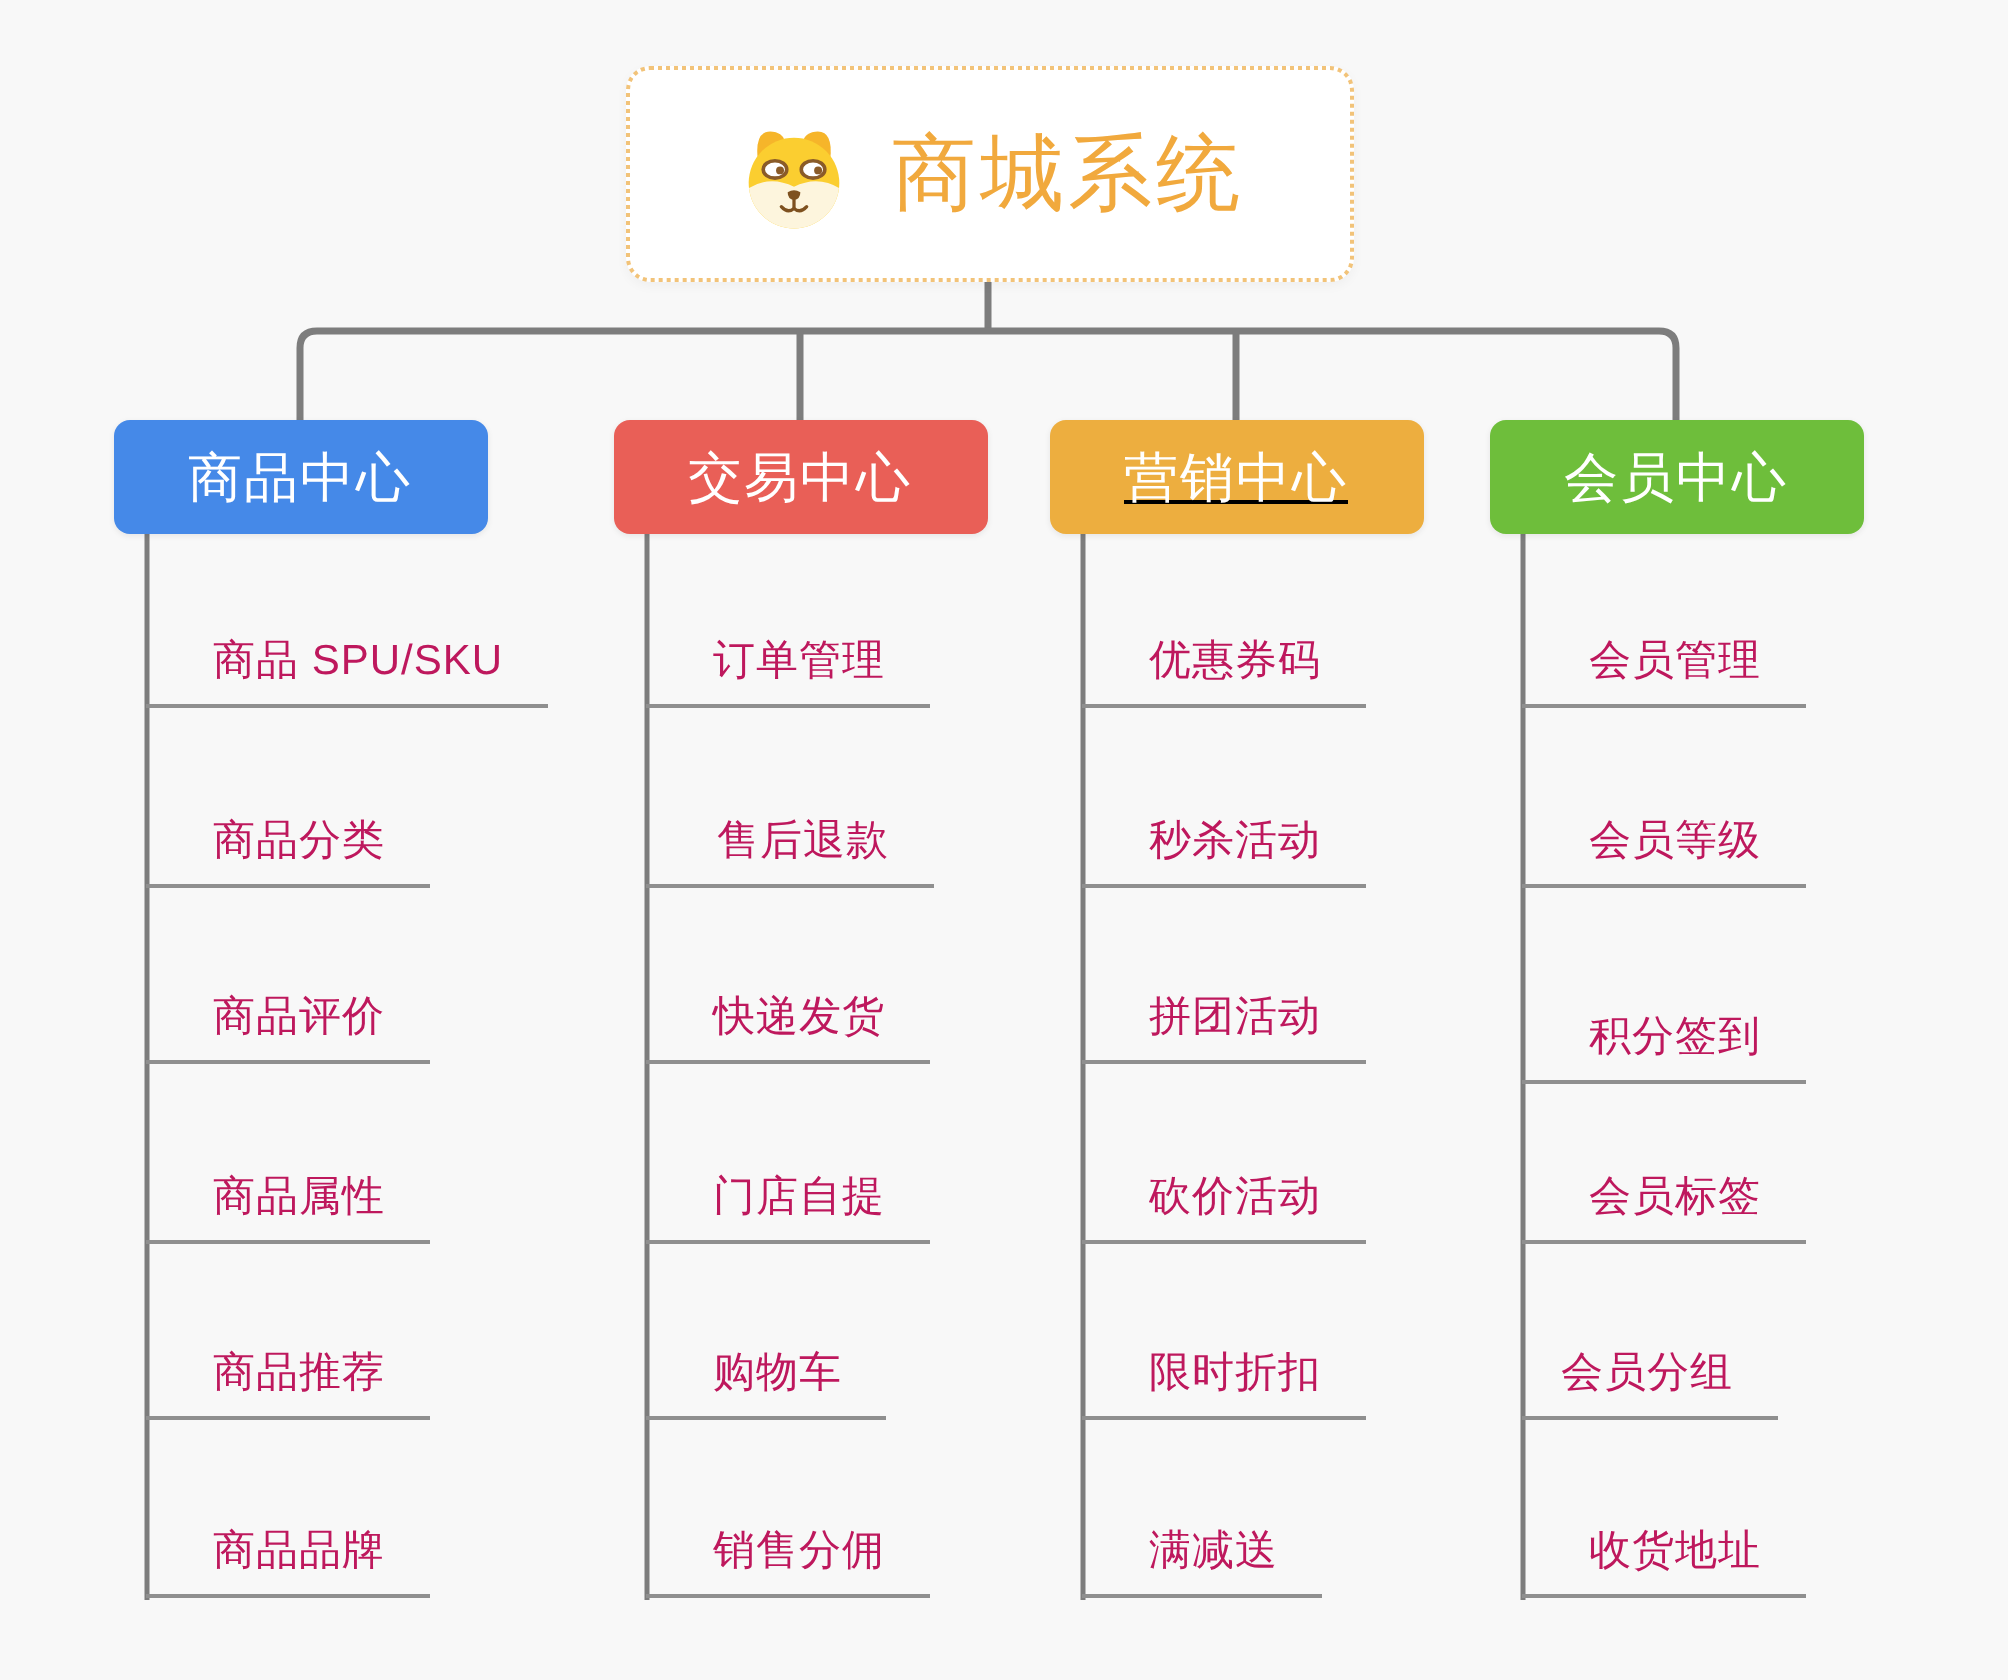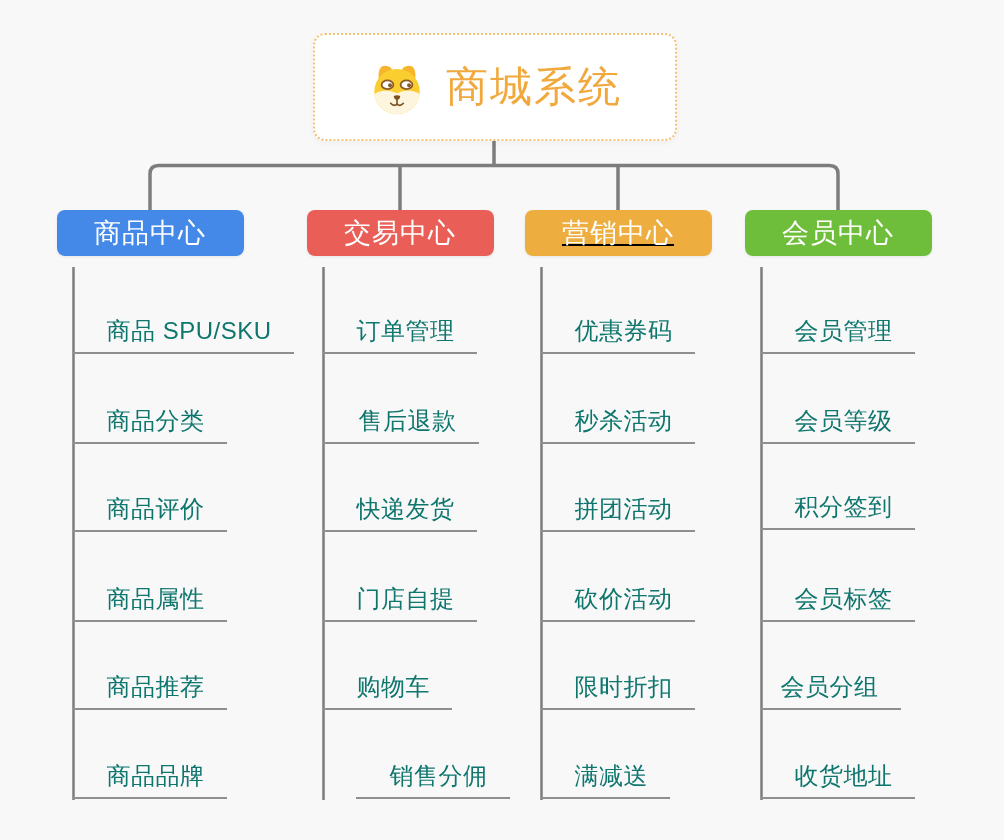--- a/index.html
+++ b/index.html
@@ -49,43 +49,43 @@
     font-size: 42px;
     font-weight: 500;
     color: #f1a93d;
     letter-spacing: 2px;
     white-space: nowrap;
   }
   .branch-node {
     position: absolute;
     top: 210px;
     width: 187px;
-    height: 46px;
+    height: 57px;
     border-radius: 8px;
     display: flex;
     align-items: center;
     justify-content: center;
     box-shadow: 0 1px 3px rgba(0,0,0,0.08);
   }
   .branch-label {
     color: #ffffff;
     font-size: 27px;
     letter-spacing: 1px;
     white-space: nowrap;
   }
   .column {
     position: absolute;
     top: 267px;
   }
   .sub-item {
     position: absolute;
     left: 0;
     white-space: nowrap;
-    font-size: 24px;
-    color: #0f766e;
+    font-size: 21px;
+    color: #be185d;
     line-height: 30px;
     padding: 0 22px 6px 34px;
     border-bottom: 2px solid #8f8f8f;
     letter-spacing: 0.5px;
     background: transparent;
   }
 </style>
 </head>
 <body>
 
@@ -144,39 +144,39 @@
       </div>
       <div class="branch-node" style="left: 306.5px; background: rgb(233, 95, 87);">
         <span class="branch-label">交易中心</span>
       </div>
       <div class="column" style="left: 322.5px;">
         <div class="sub-item" style="top: 49px;">订单管理</div>
         <div class="sub-item" style="top: 139px; padding-left: 36px;">售后退款</div>
         <div class="sub-item" style="top: 227px;">快递发货</div>
         <div class="sub-item" style="top: 317px; padding-left: 34px;">门店自提</div>
         <div class="sub-item" style="top: 405px;">购物车</div>
-        <div class="sub-item" style="top: 494px; margin-left: 33px;">销售分佣</div>
+        <div class="sub-item" style="top: 494px;">销售分佣</div>
       </div>
       <div class="branch-node" style="left: 524.5px; background: rgb(237, 174, 63); text-decoration: underline;">
         <span class="branch-label">营销中心</span>
       </div>
       <div class="column" style="left: 540.5px;">
         <div class="sub-item" style="top: 49px;">优惠券码</div>
         <div class="sub-item" style="top: 139px;">秒杀活动</div>
         <div class="sub-item" style="top: 227px;">拼团活动</div>
         <div class="sub-item" style="top: 317px;">砍价活动</div>
         <div class="sub-item" style="top: 405px;">限时折扣</div>
         <div class="sub-item" style="top: 494px;">满减送</div>
       </div>
       <div class="branch-node" style="left: 744.5px; background: rgb(110, 190, 59);">
         <span class="branch-label">会员中心</span>
       </div>
       <div class="column" style="left: 760.5px;">
         <div class="sub-item" style="top: 49px;">会员管理</div>
         <div class="sub-item" style="top: 139px;">会员等级</div>
-        <div class="sub-item" style="top: 225px;">积分签到</div>
+        <div class="sub-item" style="top: 237px;">积分签到</div>
         <div class="sub-item" style="top: 317px;">会员标签</div>
         <div class="sub-item" style="top: 405px; padding-left: 20px;">会员分组</div>
         <div class="sub-item" style="top: 494px;">收货地址</div>
       </div>
     </div>
 
 </div>
 
 </body></html>

